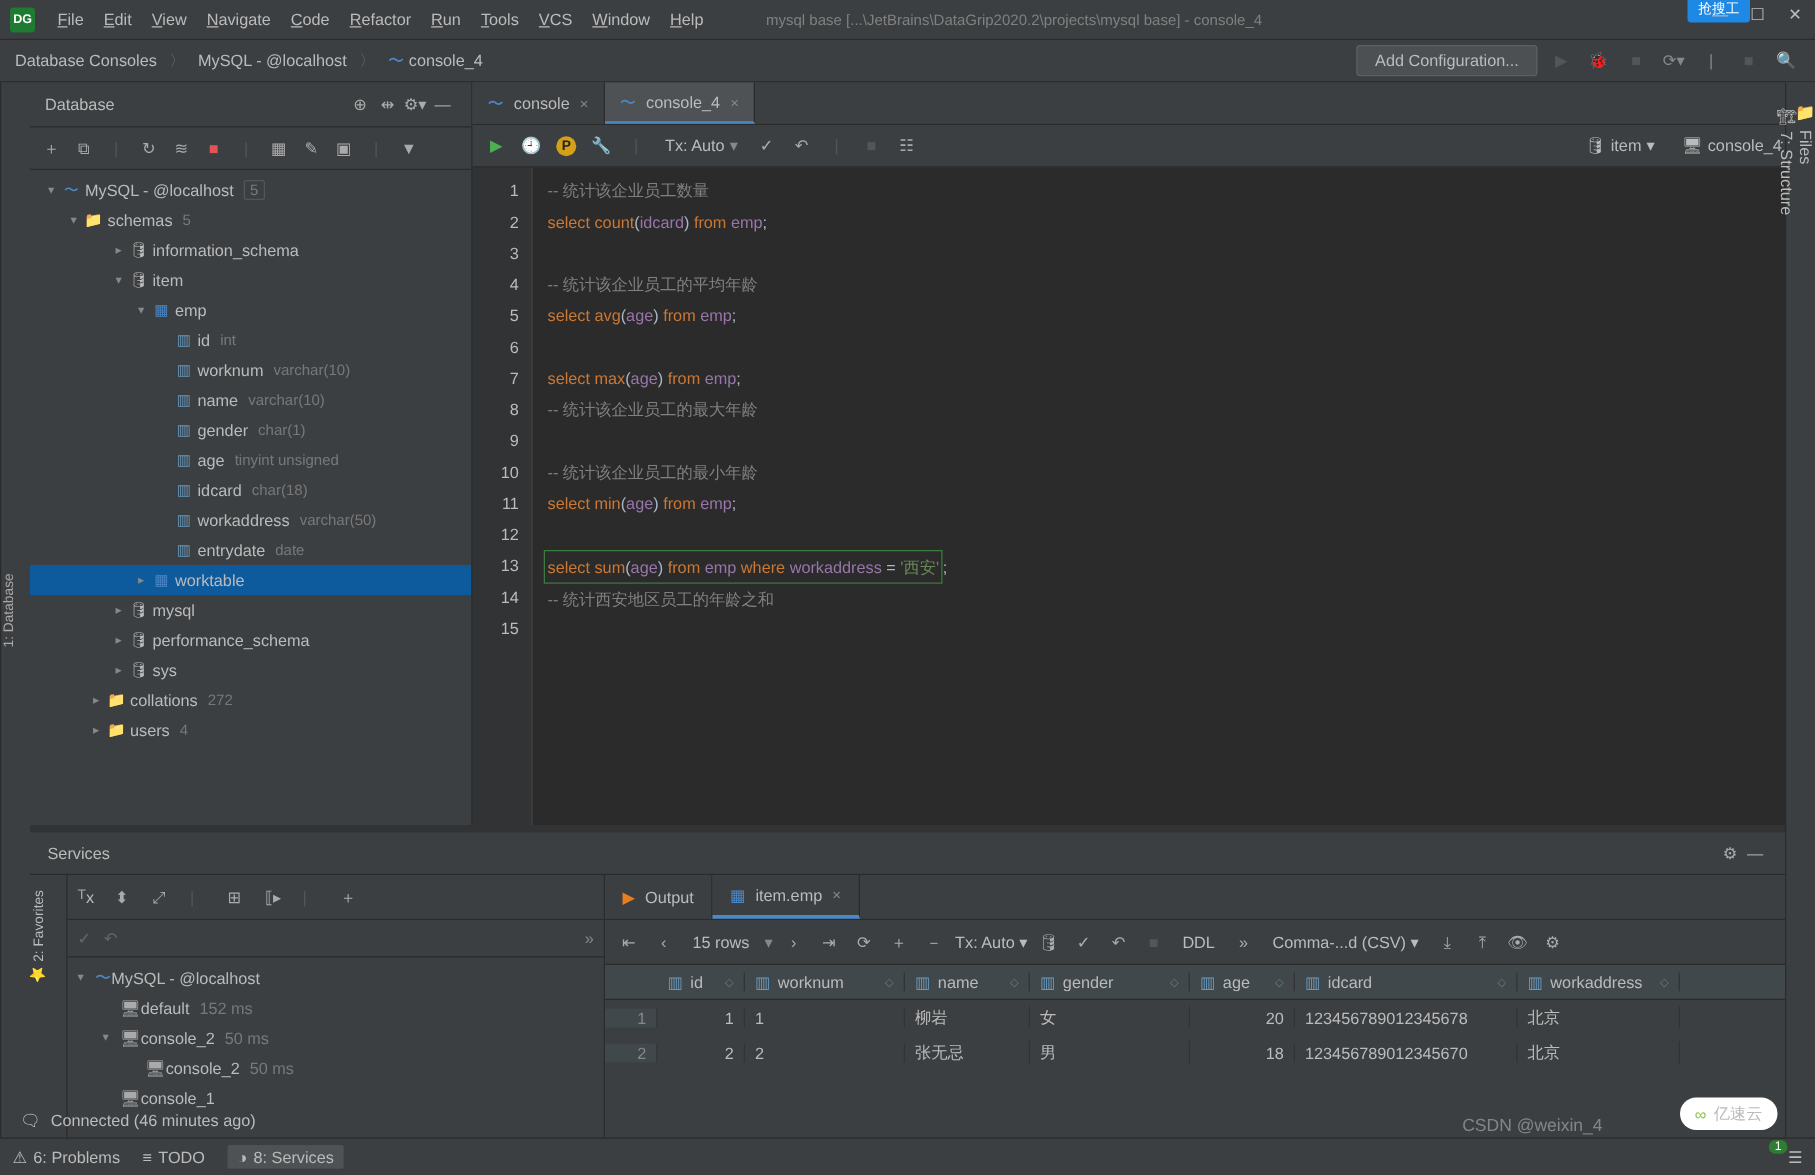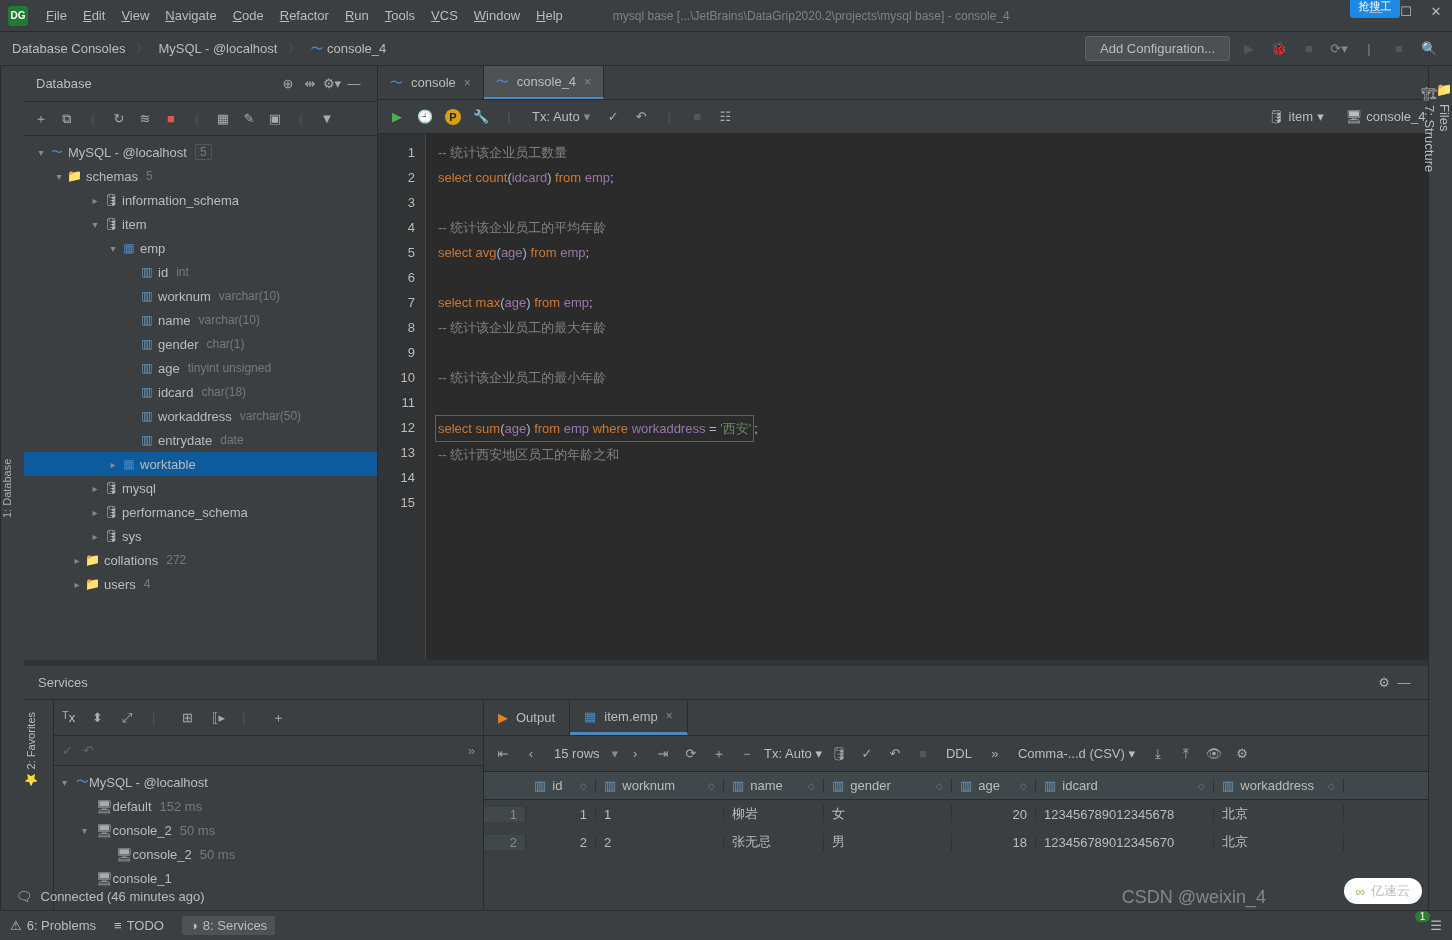--- a/index.html
+++ b/index.html
@@ -96,21 +96,21 @@
 .c-wa{width:130px}
 .bottombar{position:absolute;left:0;right:0;bottom:0;height:30px;background:#3c3f41;border-top:1px solid #2b2b2b;display:flex;align-items:center;padding:0 10px;gap:18px;font-size:12px;color:#999}
 .bottombar .item{display:flex;align-items:center;gap:5px}
 .bottombar .item.active{background:#4e5254;padding:2px 8px;border-radius:2px}
 .bottombar .spacer{flex:1}
 .bottombar .badge{background:#2e7d32;color:#fff;border-radius:8px;padding:0 5px;font-size:10px;position:relative;top:-10px}
 .folder{color:#a9b7c6}
 .dbico{color:#4a88c7}
 .tblico{color:#4a88c7}
 .colico{color:#6897bb}
-.watermark{position:absolute;right:186px;bottom:32px;color:#c9c9c9;font-size:18px;opacity:.5}
+.watermark{position:absolute;right:170px;bottom:32px;color:#c9c9c9;font-size:14px;opacity:.5}
 </style>
 </head>
 <body>
 
 <div class="menubar">
   <span class="logo">DG</span>
   <span id="menus"><span class="mi"><u>F</u>ile</span><span class="mi"><u>E</u>dit</span><span class="mi"><u>V</u>iew</span><span class="mi"><u>N</u>avigate</span><span class="mi"><u>C</u>ode</span><span class="mi"><u>R</u>efactor</span><span class="mi"><u>R</u>un</span><span class="mi"><u>T</u>ools</span><span class="mi"><u>V</u>CS</span><span class="mi"><u>W</u>indow</span><span class="mi"><u>H</u>elp</span></span>
   <span class="title">mysql base [...\JetBrains\DataGrip2020.2\projects\mysql base] - console_4</span>
   <div class="bluebox">抢搜工</div>
   <div class="winbtns">
@@ -329,20 +329,21 @@
           <div><span class="c">-- 统计该企业员工数量</span></div>
           <div><span class="k">select </span><span class="f">count</span><span class="p">(</span><span class="id">idcard</span><span class="p">) </span><span class="k">from </span><span class="id">emp</span><span class="p">;</span></div>
           <div>&nbsp;</div>
           <div><span class="c">-- 统计该企业员工的平均年龄</span></div>
           <div><span class="k">select </span><span class="f">avg</span><span class="p">(</span><span class="id">age</span><span class="p">) </span><span class="k">from </span><span class="id">emp</span><span class="p">;</span></div>
           <div>&nbsp;</div>
           <div><span class="k">select </span><span class="f">max</span><span class="p">(</span><span class="id">age</span><span class="p">) </span><span class="k">from </span><span class="id">emp</span><span class="p">;</span></div>
           <div><span class="c">-- 统计该企业员工的最大年龄</span></div>
           <div>&nbsp;</div>
           <div><span class="c">-- 统计该企业员工的最小年龄</span></div>
+          <div><span class="k">select </span><span class="f">min</span><span class="p">(</span><span class="id">age</span><span class="p">) </span><span class="k">from </span><span class="id">emp</span><span class="p">;</span></div>
           <div>&nbsp;</div>
           <div><span class="hlbox"><span class="k">select </span><span class="f">sum</span><span class="p">(</span><span class="id">age</span><span class="p">) </span><span class="k">from </span><span class="id">emp</span><span class="p"> </span><span class="k">where </span><span class="id">workaddress</span><span class="p"> = </span><span class="s">'西安'</span></span><span class="p">;</span></div>
           <div><span class="c">-- 统计西安地区员工的年龄之和</span></div>
         </div>
       <span class="checkmark">✔</span>
     </div>
   </div>
 </div>
 
 <div class="rightrail">

